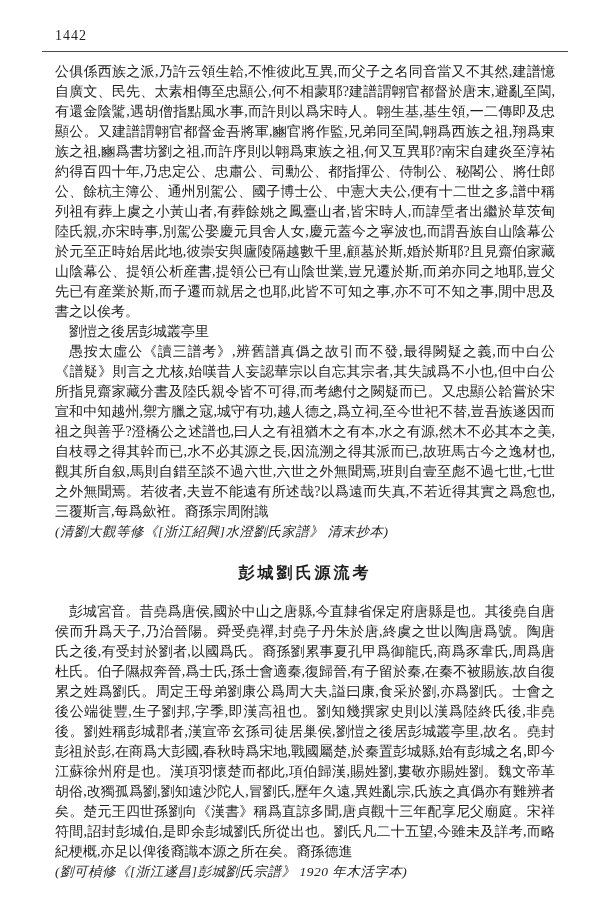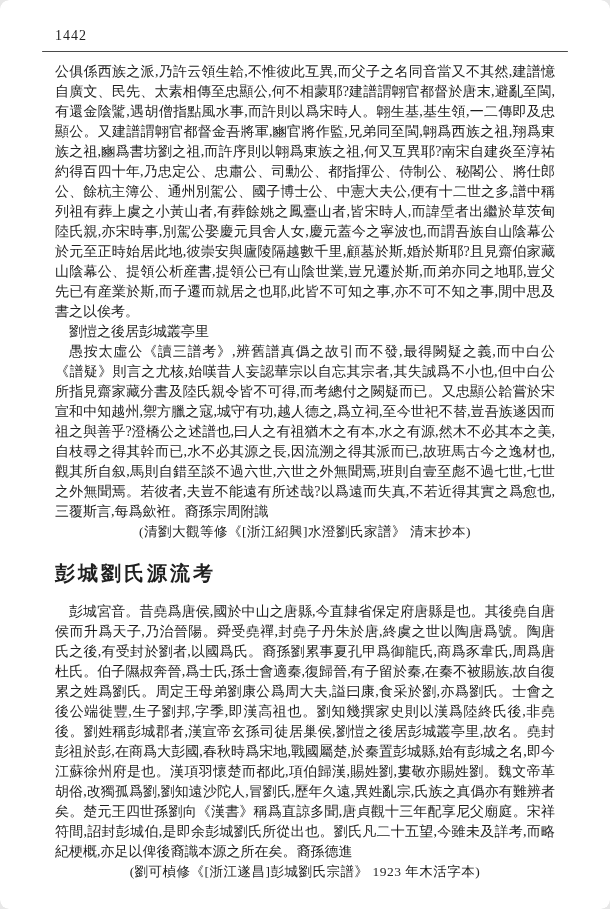--- a/index.html
+++ b/index.html
@@ -1,15 +1,15 @@
 <!DOCTYPE html>
 <html><head>
 <meta charset="utf-8">
 <style>
-  * { margin: 0; padding: 0; box-sizing: border-box; border-radius: 9px; }
+  * { margin: 0; padding: 0; box-sizing: border-box; }
   html, body { background: #e8e8e8; }
   .page {
     position: relative;
     width: 610px;
     height: 909px;
     margin: 0 auto;
     background: #ffffff;
     color: #1f1f1f;
     font-family: "Liberation Serif", "DejaVu Serif", serif;
     overflow: hidden;
@@ -40,30 +40,32 @@
     text-align: justify;
     text-justify: inter-ideograph;
   }
   .main-content p { margin: 0; }
   .indent { text-indent: 1em; }
   .byline {
     text-indent: 1em;
     margin-top: 3px;
   }
   .attribution {
-    text-align: center;
+    text-align: left;
     font-size: 13.5px;
+    font-style: italic;
     letter-spacing: 0.5px;
     margin-top: 33px;
   }
   .attribution-2 {
     margin-top: 37px;
   }
   .section-title {
-    font-size: 20px;
+    text-align: center;
+    font-size: 16px;
     font-weight: bold;
     letter-spacing: 3px;
     margin-top: 21px;
     margin-bottom: 19px;
   }
 </style>
 </head>
 <body>
 
 <div class="page">
@@ -80,17 +82,17 @@
     <p class="byline">劉愷之後居彭城叢亭里</p>
 
     <p class="indent">愚按太虛公《讀三譜考》,辨舊譜真僞之故引而不發,最得闕疑之義,而中白公《譜疑》則言之尤核,始嘆昔人妄認華宗以自忘其宗者,其失誠爲不小也,但中白公所指見齋家藏分書及陸氏親令皆不可得,而考總付之闕疑而已。又忠顯公韐嘗於宋宣和中知越州,禦方臘之寇,城守有功,越人德之,爲立祠,至今世祀不替,豈吾族遂因而祖之與善乎?澄橋公之述譜也,曰人之有祖猶木之有本,水之有源,然木不必其本之美,自枝尋之得其幹而已,水不必其源之長,因流溯之得其派而已,故班馬古今之逸材也,觀其所自叙,馬則自錯至談不過六世,六世之外無聞焉,班則自壹至彪不過七世,七世之外無聞焉。若彼者,夫豈不能遠有所述哉?以爲遠而失真,不若近得其實之爲愈也,三覆斯言,每爲歛袵。裔孫宗周附識</p>
 
     <p class="attribution">(清劉大觀等修《[浙江紹興]水澄劉氏家譜》  清末抄本)</p>
 
     <h1 class="section-title">彭城劉氏源流考</h1>
 
     <p class="indent">彭城宮音。昔堯爲唐侯,國於中山之唐縣,今直隸省保定府唐縣是也。其後堯自唐侯而升爲天子,乃治晉陽。舜受堯禪,封堯子丹朱於唐,終虞之世以陶唐爲號。陶唐氏之後,有受封於劉者,以國爲氏。裔孫劉累事夏孔甲爲御龍氏,商爲豕韋氏,周爲唐杜氏。伯子隰叔奔晉,爲士氏,孫士會適秦,復歸晉,有子留於秦,在秦不被賜族,故自復累之姓爲劉氏。周定王母弟劉康公爲周大夫,謚曰康,食采於劉,亦爲劉氏。士會之後公端徙豐,生子劉邦,字季,即漢高祖也。劉知幾撰家史則以漢爲陸終氏後,非堯後。劉姓稱彭城郡者,漢宣帝玄孫司徒居巢侯,劉愷之後居彭城叢亭里,故名。堯封彭祖於彭,在商爲大彭國,春秋時爲宋地,戰國屬楚,於秦置彭城縣,始有彭城之名,即今江蘇徐州府是也。漢項羽懷楚而都此,項伯歸漢,賜姓劉,婁敬亦賜姓劉。魏文帝革胡俗,改獨孤爲劉,劉知遠沙陀人,冒劉氏,歷年久遠,異姓亂宗,氏族之真僞亦有難辨者矣。楚元王四世孫劉向《漢書》稱爲直諒多聞,唐貞觀十三年配享尼父廟庭。宋祥符間,詔封彭城伯,是即余彭城劉氏所從出也。劉氏凡二十五望,今雖未及詳考,而略紀梗概,亦足以俾後裔識本源之所在矣。裔孫德進</p>
 
-    <p class="attribution attribution-2">(劉可楨修《[浙江遂昌]彭城劉氏宗譜》  1923 年木活字本)</p>
+    <p class="attribution attribution-2">(劉可楨修《[浙江遂昌]彭城劉氏宗譜》  1920 年木活字本)</p>
 
   </div>
 
 </div>
 
 </body></html>

